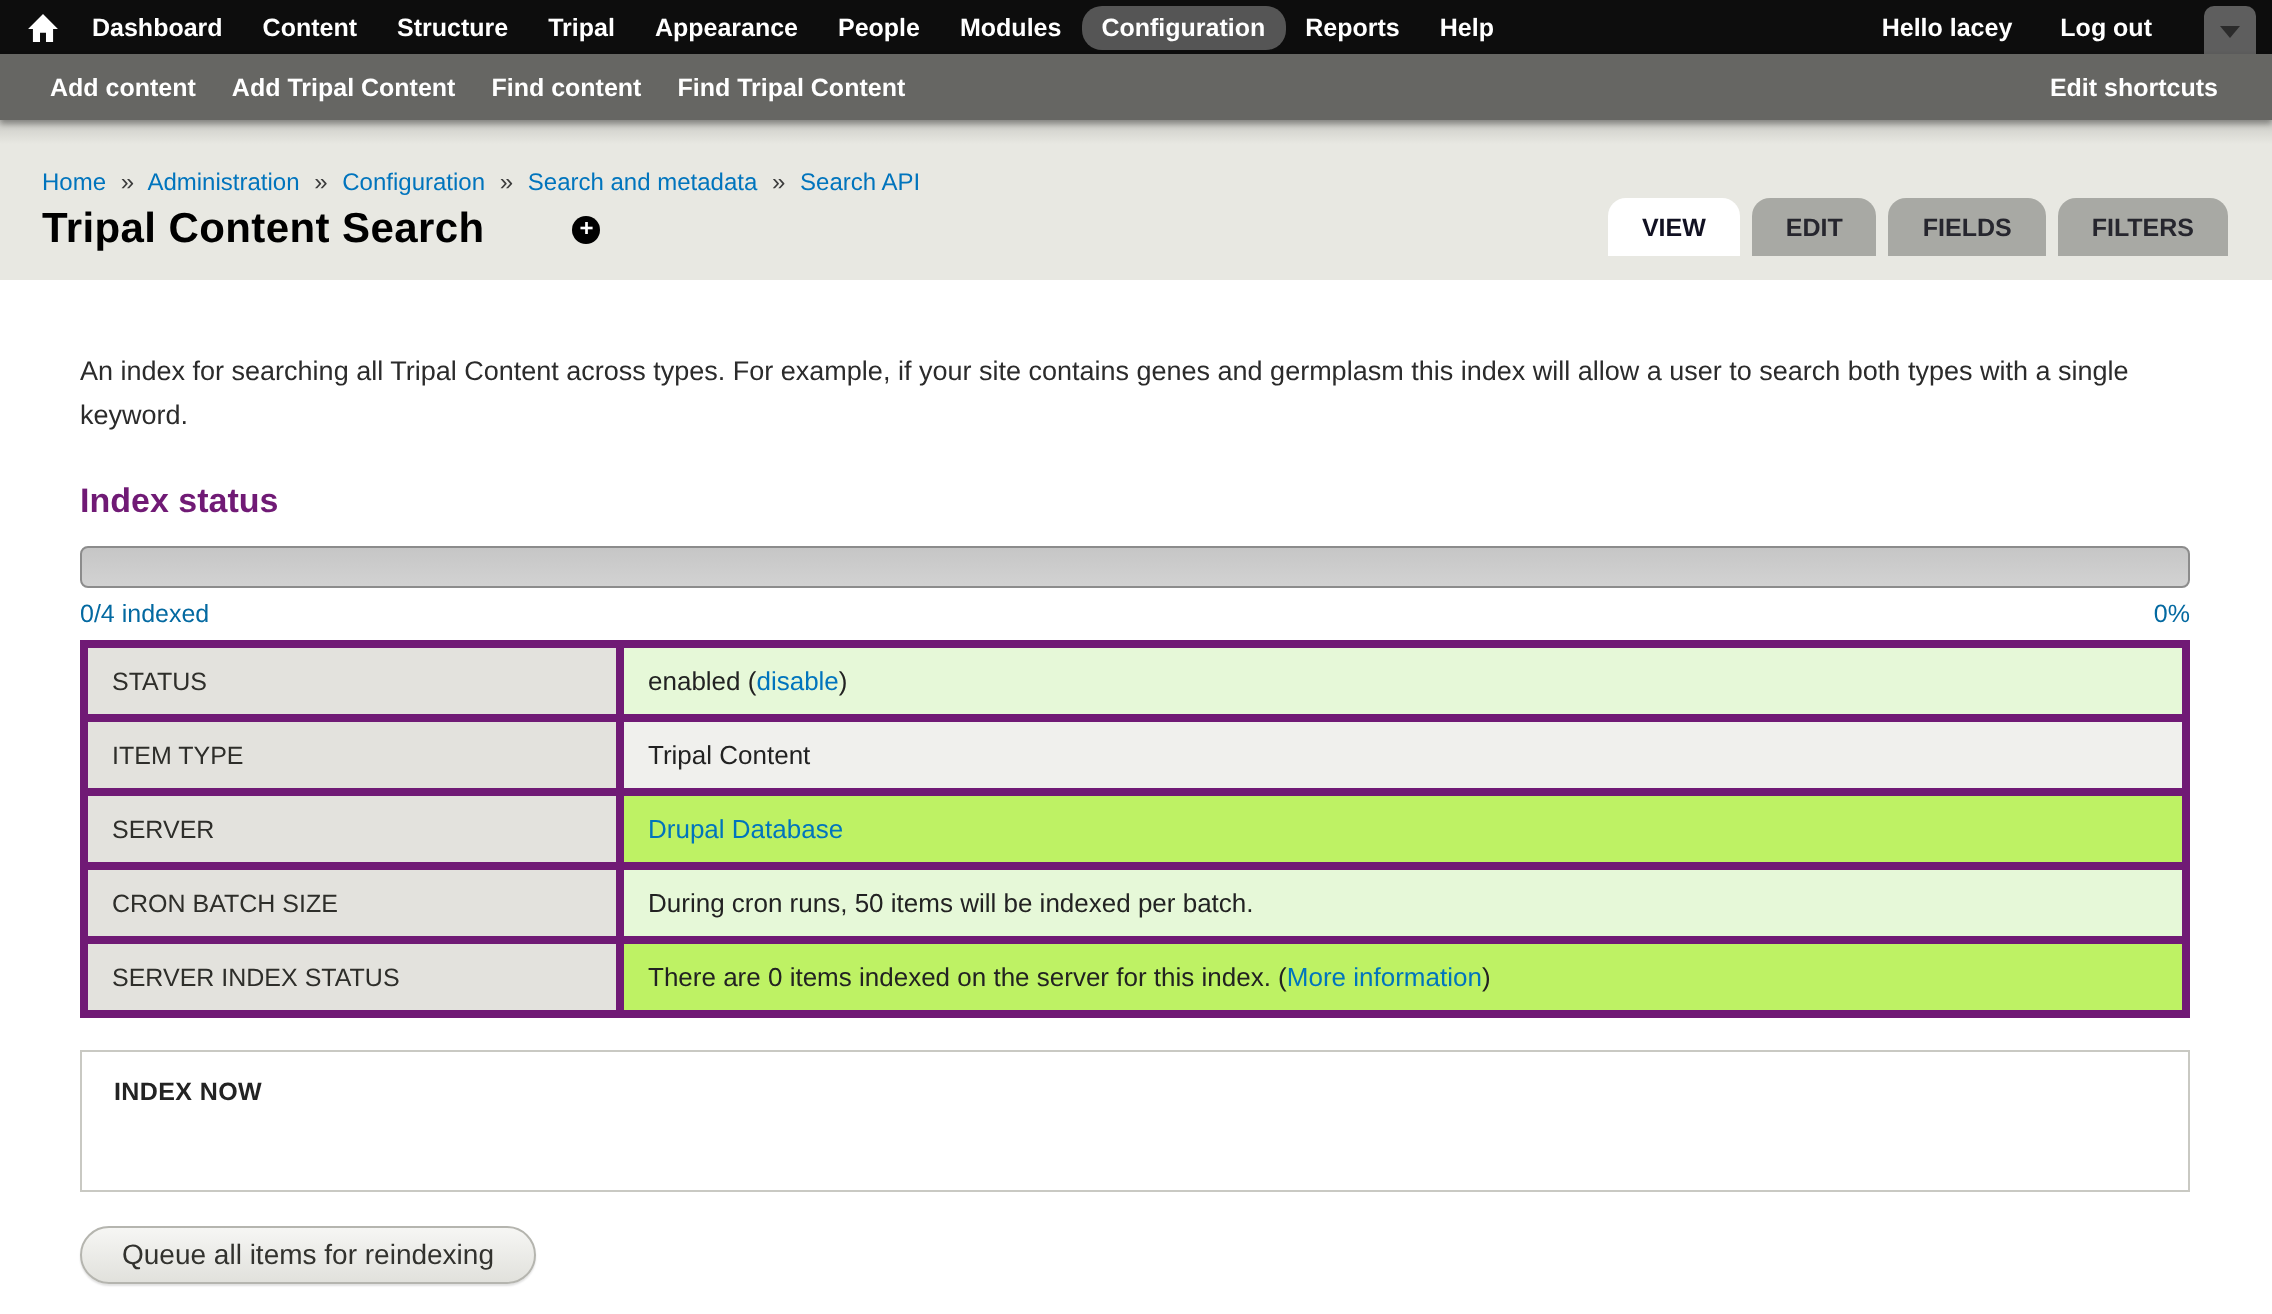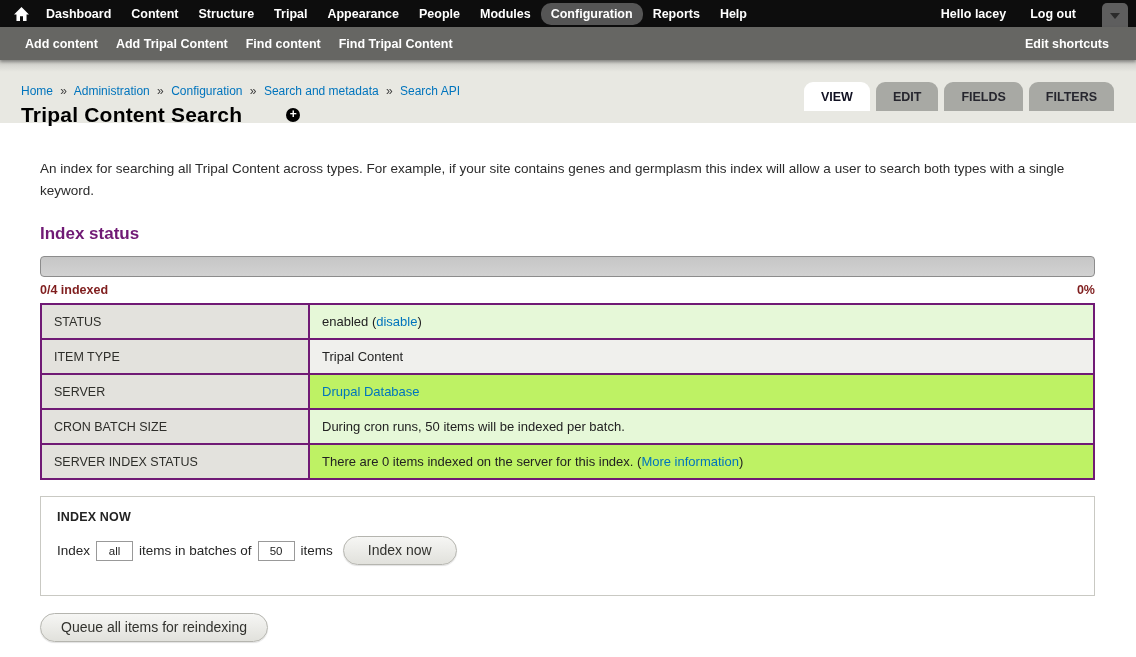--- a/index.html
+++ b/index.html
@@ -23,21 +23,21 @@
     border-right:5px solid transparent; border-top:6px solid #2b2b2b; margin-top:2px;}
 
   
   .shortcutbar { height:33px; background:#666663; display:flex; align-items:center;
     padding:0 18px 0 16px; box-shadow:0 2px 3px rgba(0,0,0,0.35); position:relative; z-index:3; }
   .shortcut-item { color:#fff; font-size:12.5px; font-weight:bold; padding:0 9px;
     cursor:pointer; white-space:nowrap; }
   .shortcutbar .spacer { flex:1; }
 
   
-  .page-header { position:relative; height:63px;
+  .page-header { position:relative; height:80px;
     background:linear-gradient(to bottom,#c9c9c4 0px,#e8e8e2 12px,#e8e8e2 100%);
     padding:24px 0 0 21px; }
   .breadcrumb { font-size:12px; color:#333; }
   .breadcrumb a { color:#0074bd; text-decoration:none; cursor:pointer; }
   .breadcrumb .sep { color:#3c3c3c; padding:0 4px; }
   .title-row { display:flex; align-items:center; margin-top:5px;gap:32px; }
   .page-title { font-size:21px; font-weight:600; color:#000; letter-spacing:0.2px; }
   .circle-plus { width:14px; height:14px; background:#000; border-radius:50%;
     color:#fff; font-size:12px; font-weight:bold; line-height:13px; text-align:center;
     margin-left:12px; cursor:pointer; }
@@ -49,25 +49,25 @@
   
   .content { padding:35px 41px 0 40px; background:#fff; }
   .description { font-size:13.5px; color:#2b2b2b; line-height:1.6; }
   .section-heading { margin-top:23px; font-size:17px; font-weight:bold; color:#701a75; }
 
   .progressbar { margin-top:12px; height:21px; border:1px solid #8c8c8c;
     border-radius:4px; background:linear-gradient(to bottom,#c6c6c6,#d2d2d2);
     overflow:hidden; }
   .progressbar .fill { height:100%; background:#5ba7d8; }
   .progress-meta { display:flex; justify-content:space-between; margin-top:6px;
-    font-size:12.5px; font-weight:bold; color:#7f1d1d; }
+    font-size:12.5px; font-weight:normal; color:#0369a1; }
 
   table.status-table { width:100%; border-collapse:collapse; margin-top:6px;
     font-size:13px; color:#222; }
-  .status-table td { border:2px solid #701a75; padding:9px 12px; }
+  .status-table td { border:4px solid #701a75; padding:9px 12px; }
   .status-table td.lbl { width:268px; background:#e3e2dd; font-size:12.5px; color:#2e2e2a; }
   .status-table tr.green td.val { background:#e6f8d8; }
   .status-table tr.even td.val { background:#f0f0ed; }
   .status-table tr.odd td.val { background:#bef264; }
   .status-table a { color:#0074bd; text-decoration:none; cursor:pointer; }
 
   .fieldset { margin-top:16px; border:1px solid #c9c9c3; background:#fff;
     padding:13px 16px 30px; }
   .fieldset .legend { font-size:12.5px; font-weight:bold; color:#232323;
     letter-spacing:0.2px; margin-bottom:12px; }
@@ -186,27 +186,19 @@
         <td class="lbl">SERVER INDEX STATUS</td>
         <td class="val">
           <span>There are 0 items indexed on the server for this index. (</span><a>More information</a><span>)</span>
         </td>
       </tr>
     </tbody>
   </table>
 
   <div class="fieldset">
     <div class="legend">INDEX NOW</div>
-    <div class="form-row">
-      <span>Index</span>
-      <input class="tiny-input gap" type="text" value="all" style="">
-      <span>items in batches of</span>
-      <input class="tiny-input gap" type="text" value="50" style="">
-      <span>items</span>
-      <button class="pill-btn">Index now</button>
-    </div>
   </div>
 
   <div class="actions">
     <button class="pill-btn action-btn">Queue all items for reindexing</button>
 
   </div>
 </div>
 
 </body></html>

